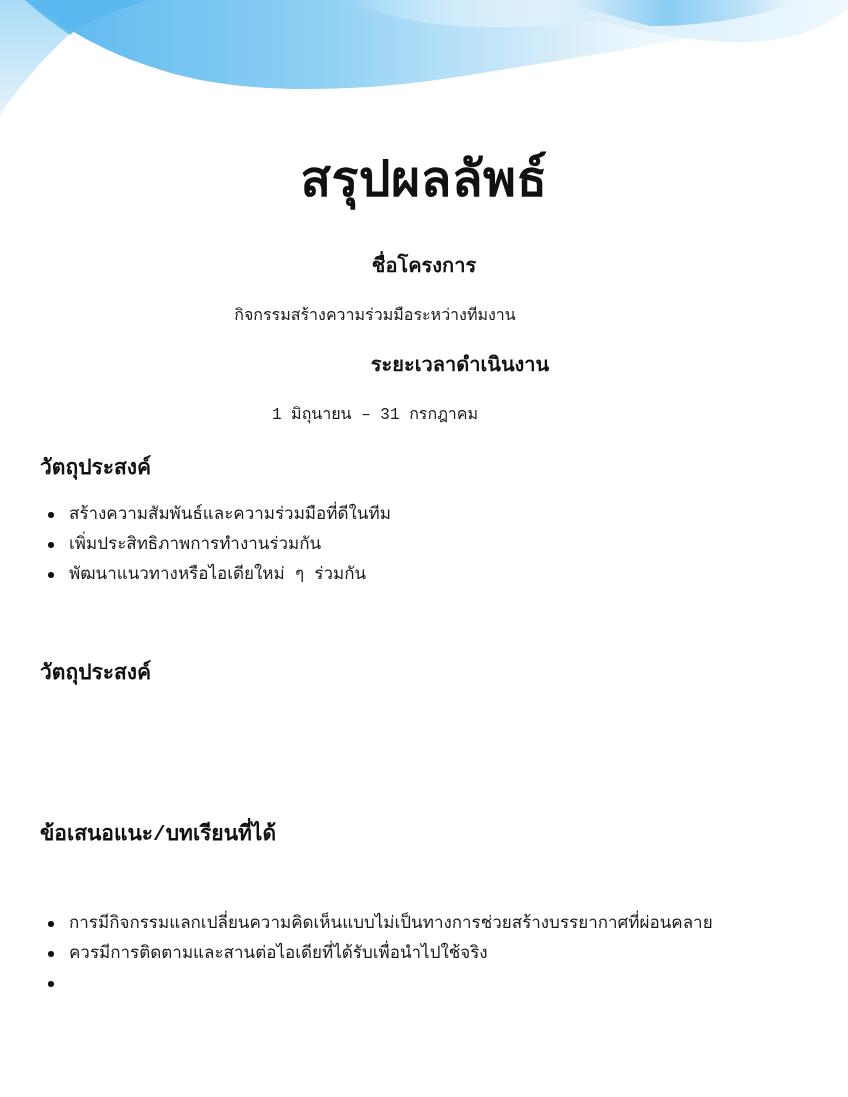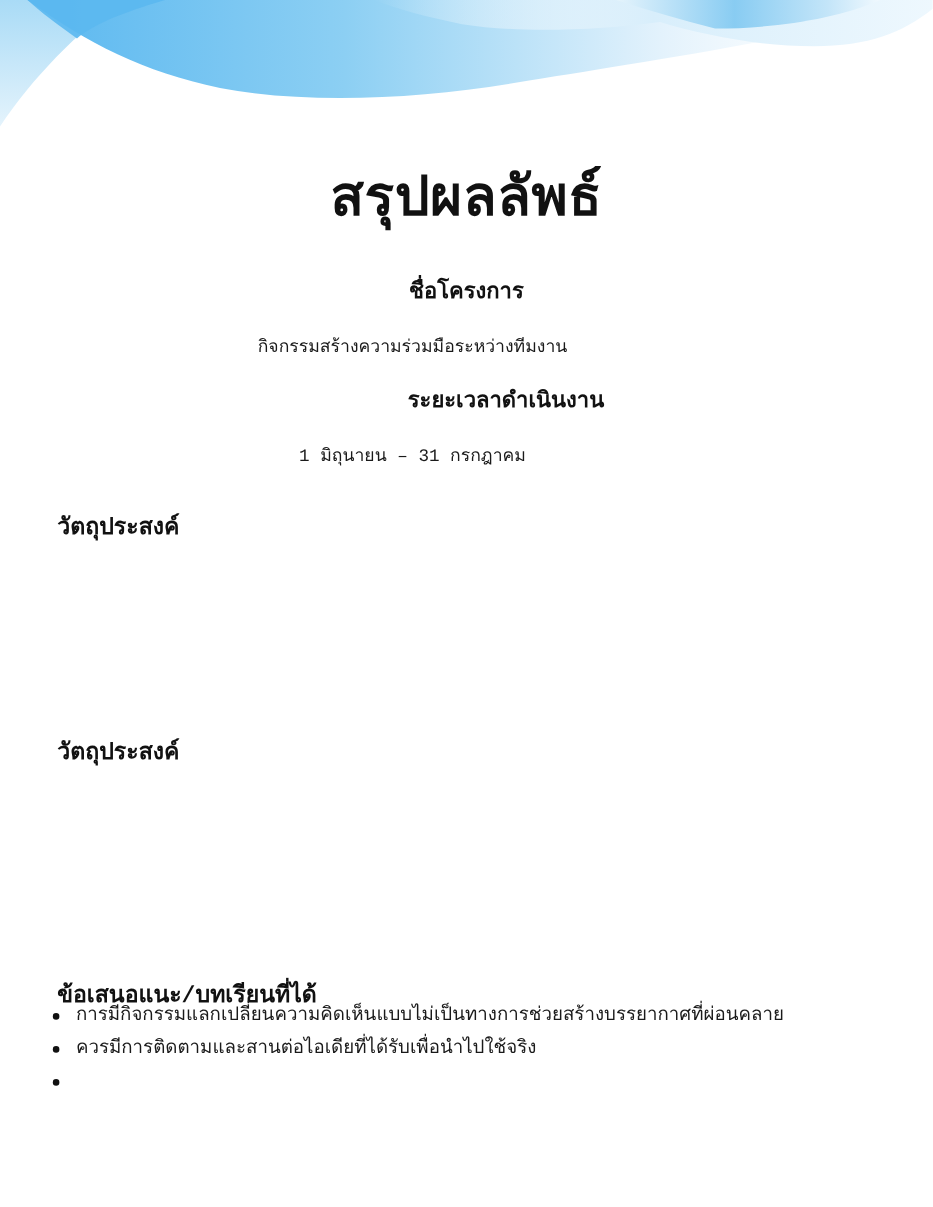--- a/index.html
+++ b/index.html
@@ -62,21 +62,21 @@
       line-height: 24px;
       margin: 0;
       color: #1a1a1a;
     }
     .section-heading {
       position: absolute;
       left: 36px;
       font-size: 21px;
       font-weight: bold;
       line-height: 30px;
-      margin: 16px;
+      margin: 4px;
     }
     .bullet-list {
       position: absolute;
       left: 45px;
       margin: 0;
       padding: 0;
       list-style: none;
     }
     .bullet-list li {
       position: relative;
@@ -139,23 +139,28 @@
 
   <h1 class="title">สรุปผลลัพธ์</h1>
 
   <h2 class="center-heading" style="top:253px;">ชื่อโครงการ</h2>
   <p class="center-text" style="top:304px;">กิจกรรมสร้างความร่วมมือระหว่างทีมงาน</p>
 
   <h2 class="center-heading" style="top:352px;padding-left:36px;">ระยะเวลาดำเนินงาน</h2>
   <p class="center-text" style="top:403px;">1 มิถุนายน – 31 กรกฎาคม</p>
 
   <h3 class="section-heading" style="top:450px;">วัตถุประสงค์</h3>
+  <ul class="bullet-list" style="top:500px;">
+    <li><span class="bullet-dot"></span><span>สร้างความสัมพันธ์และความร่วมมือที่ดีในทีม</span></li>
+    <li><span class="bullet-dot"></span><span>เพิ่มประสิทธิภาพการทำงานร่วมกัน</span></li>
+    <li><span class="bullet-dot"></span><span>พัฒนาแนวทางหรือไอเดียใหม่ ๆ ร่วมกัน</span></li>
+  </ul>
 
   <h3 class="section-heading" style="top:655px;">วัตถุประสงค์</h3>
 
-  <h3 class="section-heading" style="top:876px;">ข้อเสนอแนะ/บทเรียนที่ได้</h3>
+  <h3 class="section-heading" style="top:816px;">ข้อเสนอแนะ/บทเรียนที่ได้</h3>
   <ul class="bullet-list" style="top:909px;">
     <li><span class="bullet-dot"></span><span>การมีกิจกรรมแลกเปลี่ยนความคิดเห็นแบบไม่เป็นทางการช่วยสร้างบรรยากาศที่ผ่อนคลาย</span></li>
     <li><span class="bullet-dot"></span><span>ควรมีการติดตามและสานต่อไอเดียที่ได้รับเพื่อนำไปใช้จริง</span></li>
     <li><span class="bullet-dot"></span></li>
   </ul>
 
 </div>
 
 </body></html>

